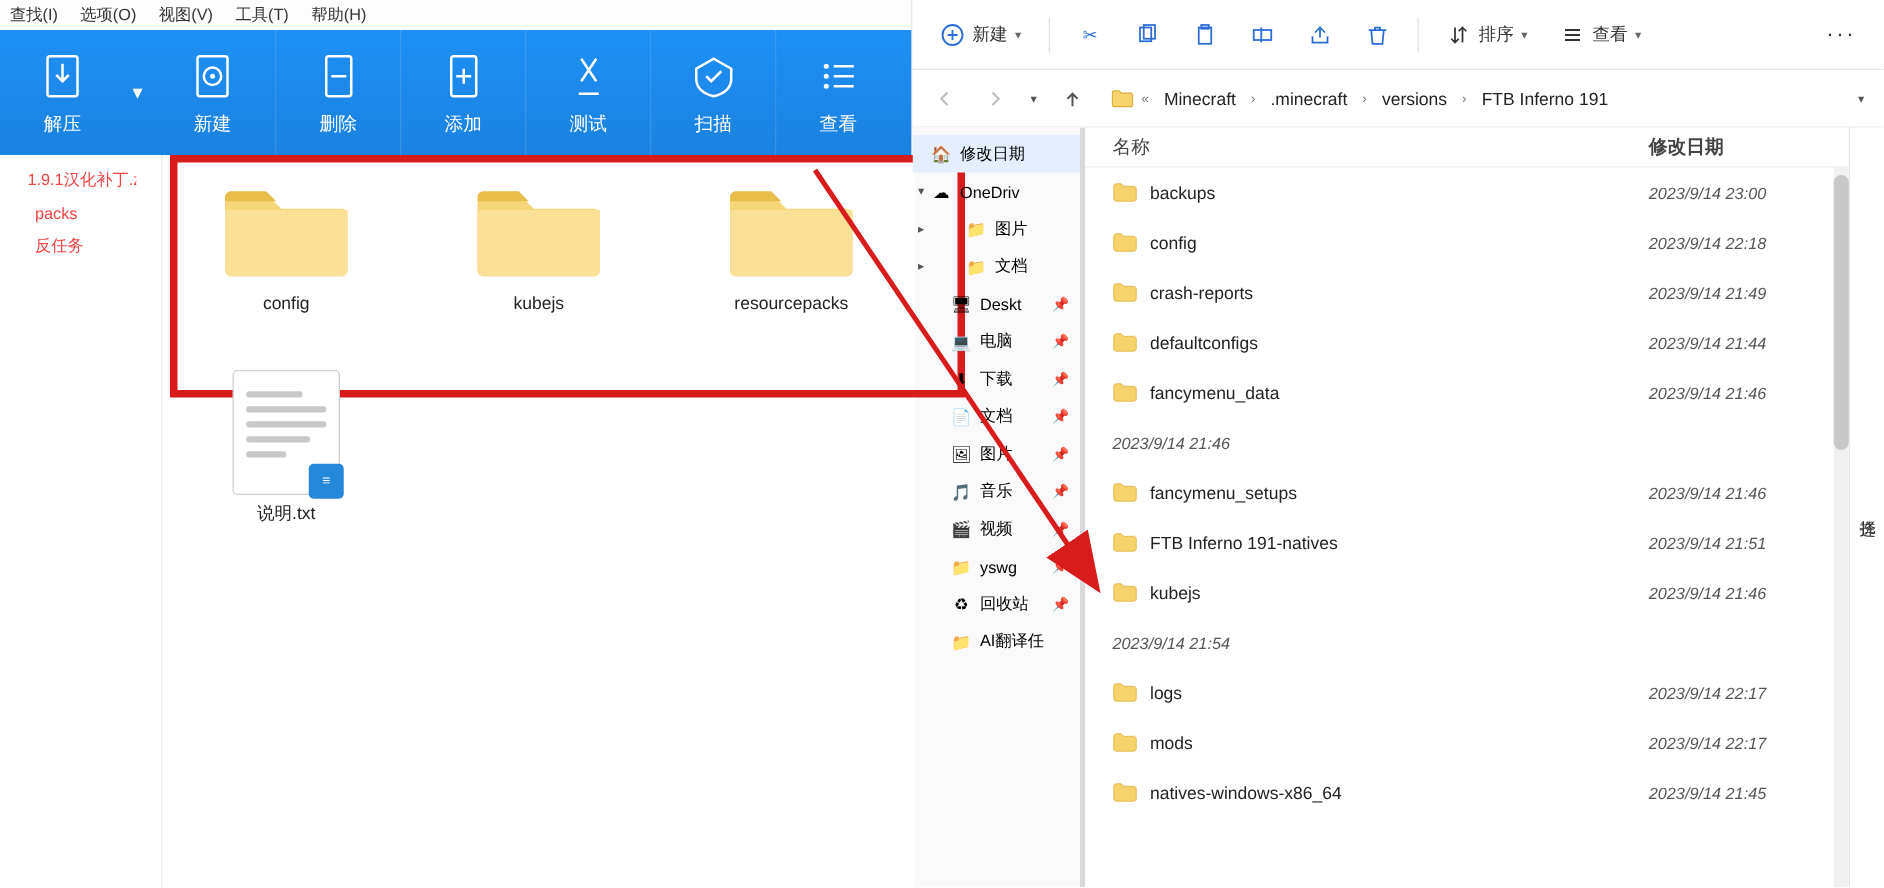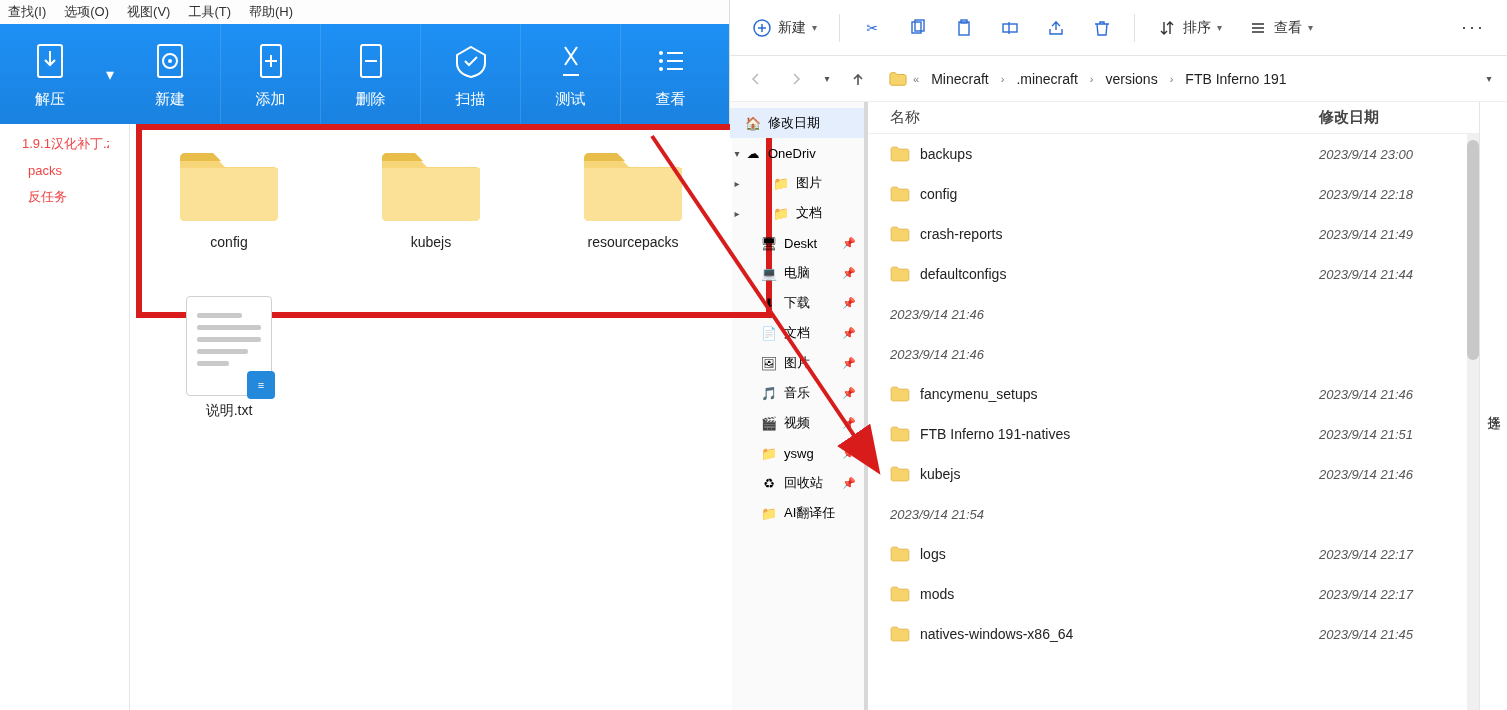--- a/index.html
+++ b/index.html
@@ -92,50 +92,50 @@
             <circle cx="20" cy="20" r="7" fill="none" stroke="#fff" stroke-width="2"></circle>
             <circle cx="20" cy="20" r="2" fill="#fff"></circle>
           </svg>
         </span>
       <span>新建</span>
     </div>
     <div class="tbtn">
       <span class="ic">
           <svg width="40" height="40" viewBox="0 0 40 40">
             <rect x="10" y="4" width="20" height="32" rx="2" fill="none" stroke="#fff" stroke-width="2"></rect>
+            <path d="M14 20h12" stroke="#fff" stroke-width="2"></path>
+          </svg>
+        </span>
+      <span>删除</span>
+    </div>
+    <div class="tbtn">
+      <span class="ic">
+          <svg width="40" height="40" viewBox="0 0 40 40">
+            <rect x="10" y="4" width="20" height="32" rx="2" fill="none" stroke="#fff" stroke-width="2"></rect>
             <path d="M20 14v12m-6-6h12" stroke="#fff" stroke-width="2"></path>
           </svg>
         </span>
       <span>添加</span>
     </div>
     <div class="tbtn">
       <span class="ic">
           <svg width="40" height="40" viewBox="0 0 40 40">
-            <rect x="10" y="4" width="20" height="32" rx="2" fill="none" stroke="#fff" stroke-width="2"></rect>
-            <path d="M14 20h12" stroke="#fff" stroke-width="2"></path>
-          </svg>
-        </span>
-      <span>删除</span>
+            <path d="M14 6l12 18m0-18L14 24m-2 10h16" stroke="#fff" stroke-width="2" fill="none"></path>
+          </svg>
+        </span>
+      <span>测试</span>
     </div>
     <div class="tbtn">
       <span class="ic">
           <svg width="40" height="40" viewBox="0 0 40 40">
             <path d="M20 6l14 8v8c0 8-6 12-14 14-8-2-14-6-14-14v-8z" fill="none" stroke="#fff" stroke-width="2"></path>
             <path d="M14 20l4 4 8-8" stroke="#fff" stroke-width="2" fill="none"></path>
           </svg>
         </span>
       <span>扫描</span>
-    </div>
-    <div class="tbtn">
-      <span class="ic">
-          <svg width="40" height="40" viewBox="0 0 40 40">
-            <path d="M14 6l12 18m0-18L14 24m-2 10h16" stroke="#fff" stroke-width="2" fill="none"></path>
-          </svg>
-        </span>
-      <span>测试</span>
     </div>
     <div class="tbtn">
       <span class="ic">
           <svg width="40" height="40" viewBox="0 0 40 40">
             <circle cx="10" cy="12" r="2" fill="#fff"></circle>
             <circle cx="10" cy="20" r="2" fill="#fff"></circle>
             <circle cx="10" cy="28" r="2" fill="#fff"></circle>
             <path d="M16 12h16M16 20h16M16 28h16" stroke="#fff" stroke-width="2"></path>
           </svg>
         </span>
@@ -447,20 +447,28 @@
               <span>
                 <svg class="folder-small" viewBox="0 0 20 16">
                   <path d="M1 3c0-1 1-2 2-2h4l2 2h8c1 0 2 1 2 2v8c0 1-1 2-2 2H3c-1 0-2-1-2-2z" fill="#f7d36b" stroke="#d9ad3a" stroke-width="0.6"></path>
                 </svg>
               </span>
               <span>defaultconfigs</span>
             </div>
       <div class="fdate">2023/9/14 21:44</div>
     </div>
           <div class="file-row">
+      <div class="fname">
+              <span>
+                <svg class="folder-small" viewBox="0 0 20 16">
+                  <path d="M1 3c0-1 1-2 2-2h4l2 2h8c1 0 2 1 2 2v8c0 1-1 2-2 2H3c-1 0-2-1-2-2z" fill="#f7d36b" stroke="#d9ad3a" stroke-width="0.6"></path>
+                </svg>
+              </span>
+              <span>fancymenu_data</span>
+            </div>
       <div class="fdate">2023/9/14 21:46</div>
     </div>
           <div class="file-row">
       <div class="fdate">2023/9/14 21:46</div>
     </div>
           <div class="file-row">
       <div class="fname">
               <span>
                 <svg class="folder-small" viewBox="0 0 20 16">
                   <path d="M1 3c0-1 1-2 2-2h4l2 2h8c1 0 2 1 2 2v8c0 1-1 2-2 2H3c-1 0-2-1-2-2z" fill="#f7d36b" stroke="#d9ad3a" stroke-width="0.6"></path>

